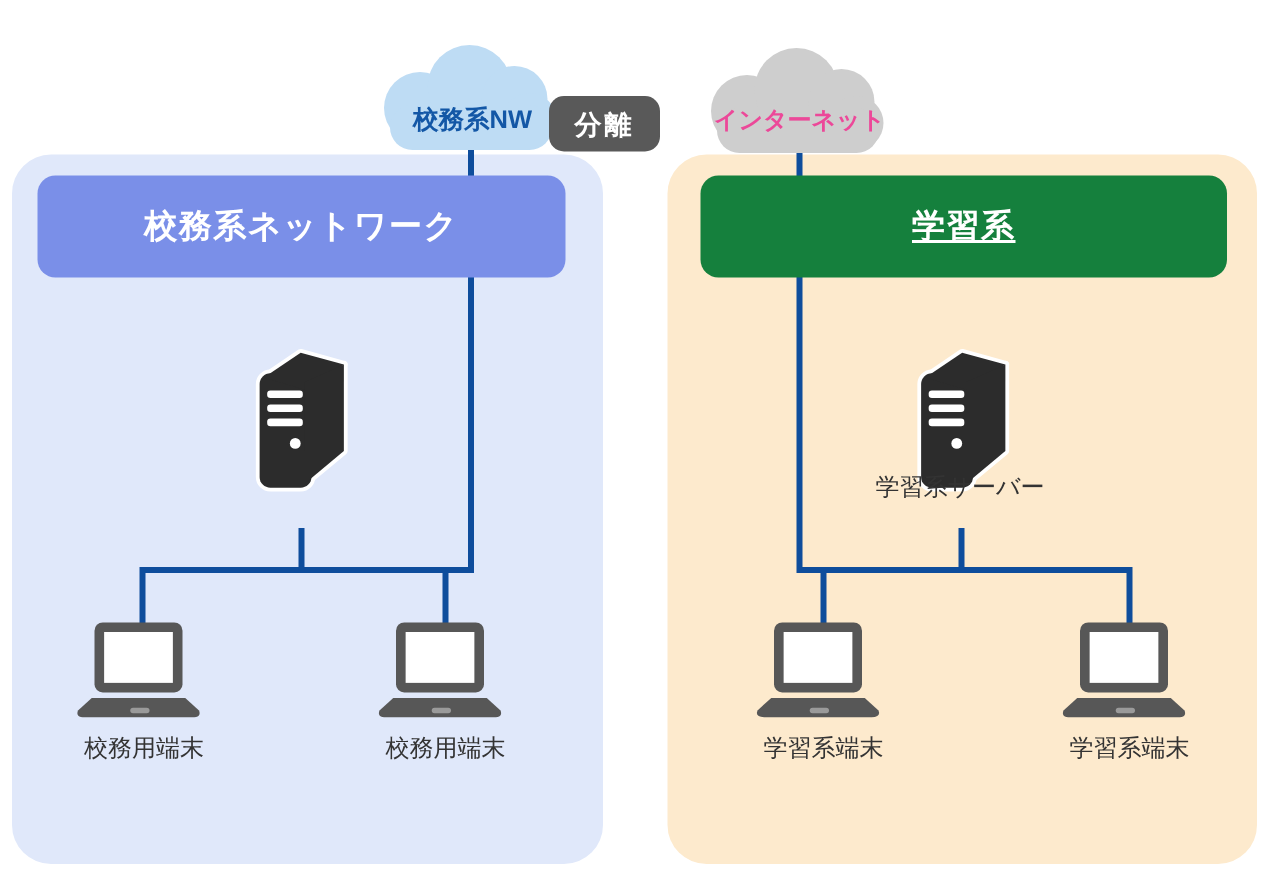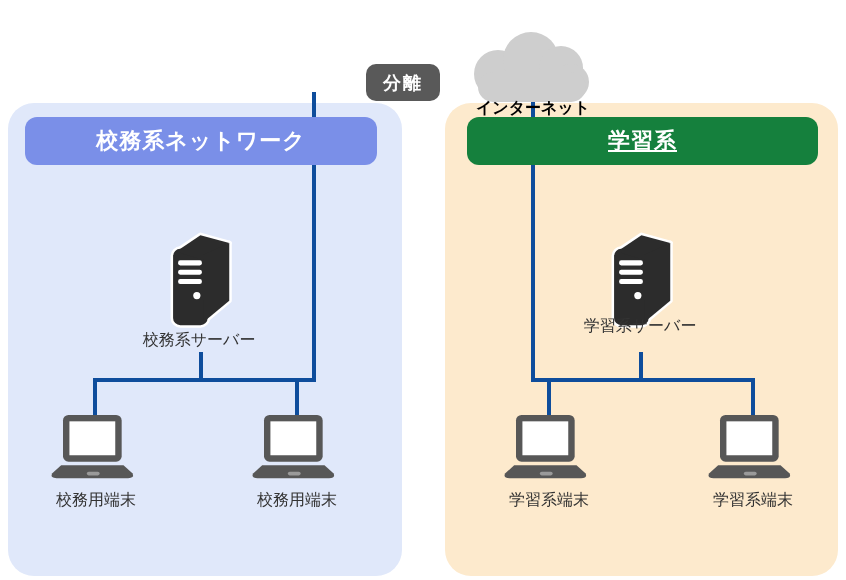--- a/index.html
+++ b/index.html
@@ -7,37 +7,37 @@
     position:relative; width:846px; height:580px; background:#ffffff;
     font-family:"Liberation Sans", sans-serif; overflow:hidden;
   }
   .panel { position:absolute; top:103px; height:473px; border-radius:26px; }
   .panel-left  { left:8px;   width:394px; background:#e0e8fa; }
   .panel-right { left:445px; width:393px; background:#fdeacd; }
 
   .lines { position:absolute; left:0; top:0; width:846px; height:580px; pointer-events:none; }
 
   .header {
-    position:absolute; top:117px; height:48px; border-radius:12px;
+    position:absolute; top:117px; height:68px; border-radius:12px;
     display:flex; align-items:center; justify-content:center;
     color:#ffffff; font-size:22px; font-weight:bold; letter-spacing:1px;
   }
   .header-left  { left:25px;  width:352px; background:#7a8fe8; }
   .header-right { left:467px; width:351px; background:#15803d;text-decoration:underline; }
 
   .cloud-wrap { position:absolute; width:130px; height:72px; }
   .cloud-blue { left:250px; top:28px; }
   .cloud-gray { left:468px; top:30px; }
   .cloud-wrap svg { position:absolute; left:0; top:0; }
   .cloud-label {
     position:absolute; left:0; right:0; top:40px; text-align:center;
     font-weight:bold; font-size:17px;
   }
   .cloud-blue .cloud-label { color:#1357a6; }
-  .cloud-gray .cloud-label { color:#000000; font-size:16px;margin-top:28px; }
+  .cloud-gray .cloud-label { color:#ec4899; font-size:16px; }
 
   .badge {
     position:absolute; left:366px; top:64px; width:74px; height:37px;
     background:#595959; border-radius:10px; color:#ffffff;
     display:flex; align-items:center; justify-content:center;
     font-size:18px; font-weight:bold; letter-spacing:2px;
   }
 
   .icon { position:absolute; }
   .node-label {
@@ -73,20 +73,32 @@
       <path d="M297,380 V418"></path>
       <path d="M201,352 V380"></path>
 
       <path d="M533,92 V382"></path>
       <path d="M753,418 V380 H533"></path>
       <path d="M549,380 V418"></path>
       <path d="M641,352 V380"></path>
     </g>
   </svg>
 
+  <div class="cloud-wrap cloud-blue">
+    <svg width="130" height="72" viewBox="0 0 130 72">
+      <g fill="#bedcf4">
+        <circle cx="30" cy="44" r="24"></circle>
+        <circle cx="63" cy="30" r="28"></circle>
+        <circle cx="93" cy="38" r="22"></circle>
+        <circle cx="103" cy="52" r="18"></circle>
+        <rect x="10" y="42" width="108" height="30" rx="15"></rect>
+      </g>
+    </svg>
+    <div class="cloud-label">校務系NW</div>
+  </div>
 
   <div class="badge">分離</div>
 
   <div class="cloud-wrap cloud-gray">
     <svg width="130" height="72" viewBox="0 0 130 72">
       <g fill="#cecece">
         <circle cx="30" cy="44" r="24"></circle>
         <circle cx="63" cy="30" r="28"></circle>
         <circle cx="93" cy="38" r="22"></circle>
         <circle cx="103" cy="52" r="18"></circle>
@@ -110,21 +122,20 @@
       <polygon points="18,30 52,7 92,18 58,42"></polygon>
       <polygon points="56,34 92,18 92,98 56,128"></polygon>
     </g>
     <g fill="#ffffff">
       <rect x="21" y="42" width="33" height="7" rx="3"></rect>
       <rect x="21" y="55" width="33" height="7" rx="3"></rect>
       <rect x="21" y="68" width="33" height="7" rx="3"></rect>
       <circle cx="47" cy="91" r="5"></circle>
     </g>
   </svg>
-  <div class="node-label server1-label">校務系サーバー</div>
 
   <svg class="icon server2" width="72" height="101" viewBox="0 0 100 140">
     <g stroke="#ffffff" stroke-width="7" stroke-linejoin="round" fill="#2c2c2c">
       <rect x="14" y="26" width="48" height="106" rx="10"></rect>
       <polygon points="18,30 52,7 92,18 58,42"></polygon>
       <polygon points="56,34 92,18 92,98 56,128"></polygon>
     </g>
     <g fill="#2c2c2c">
       <rect x="14" y="26" width="48" height="106" rx="10"></rect>
       <polygon points="18,30 52,7 92,18 58,42"></polygon>

